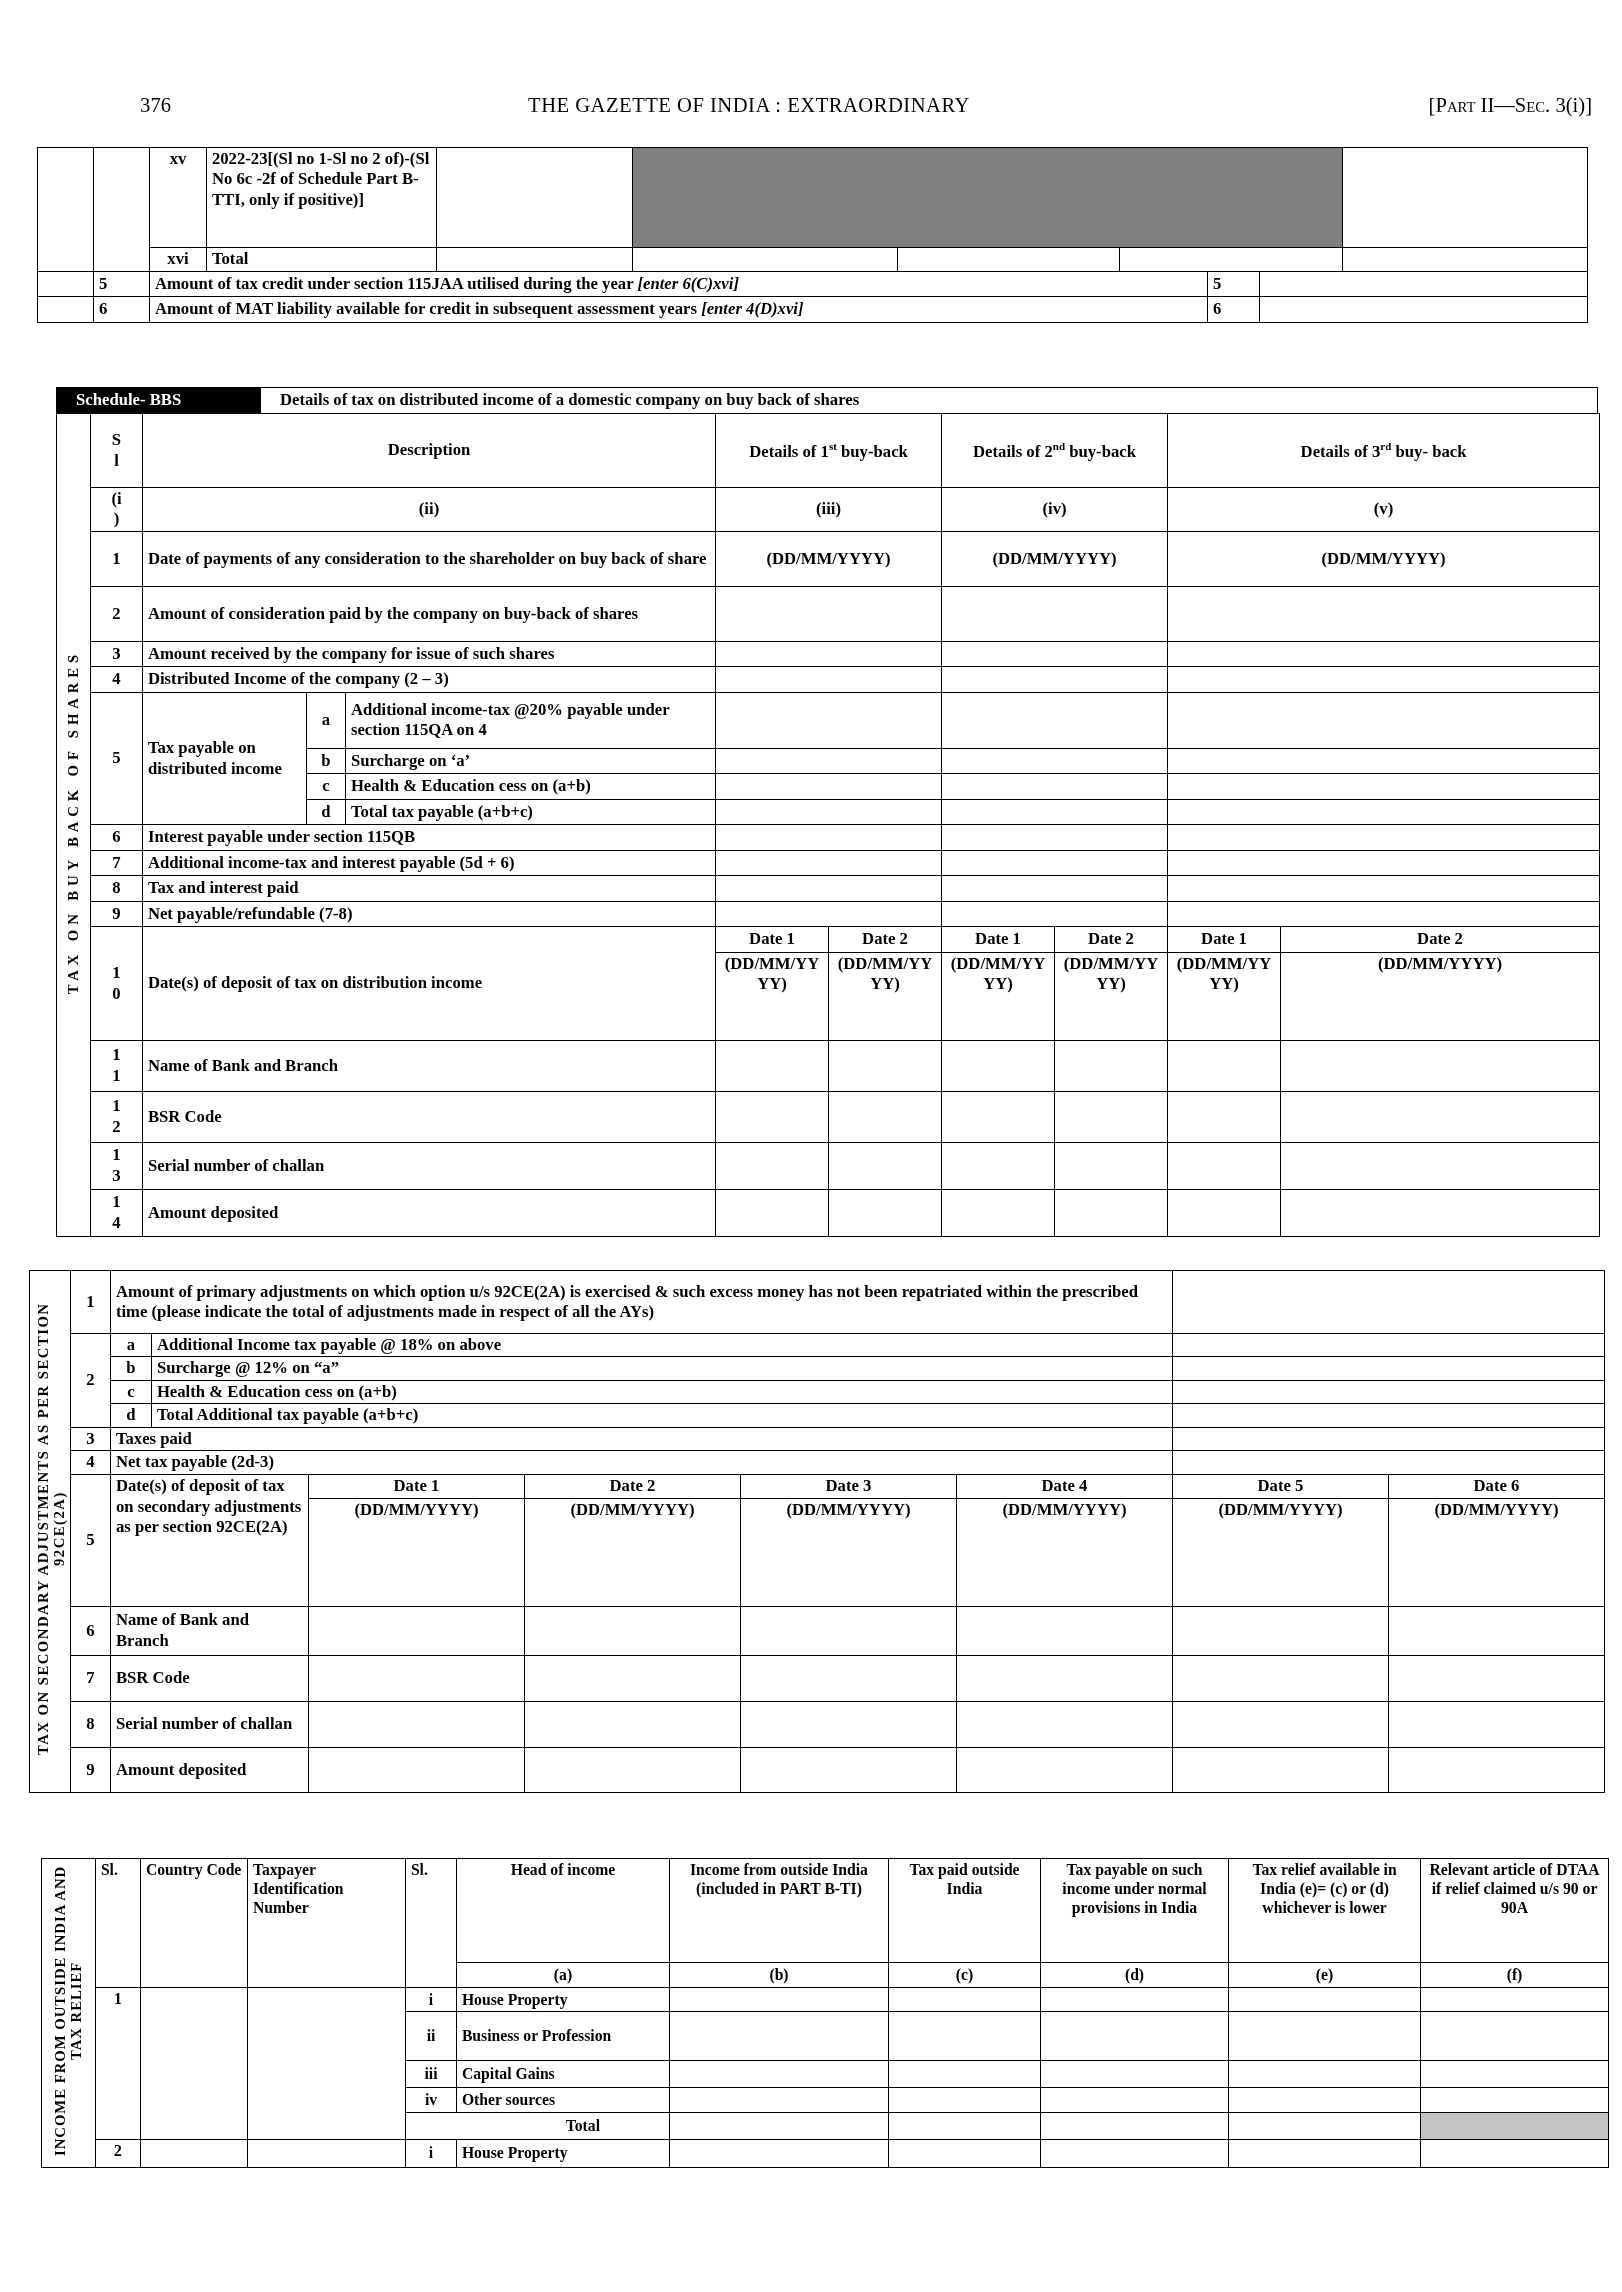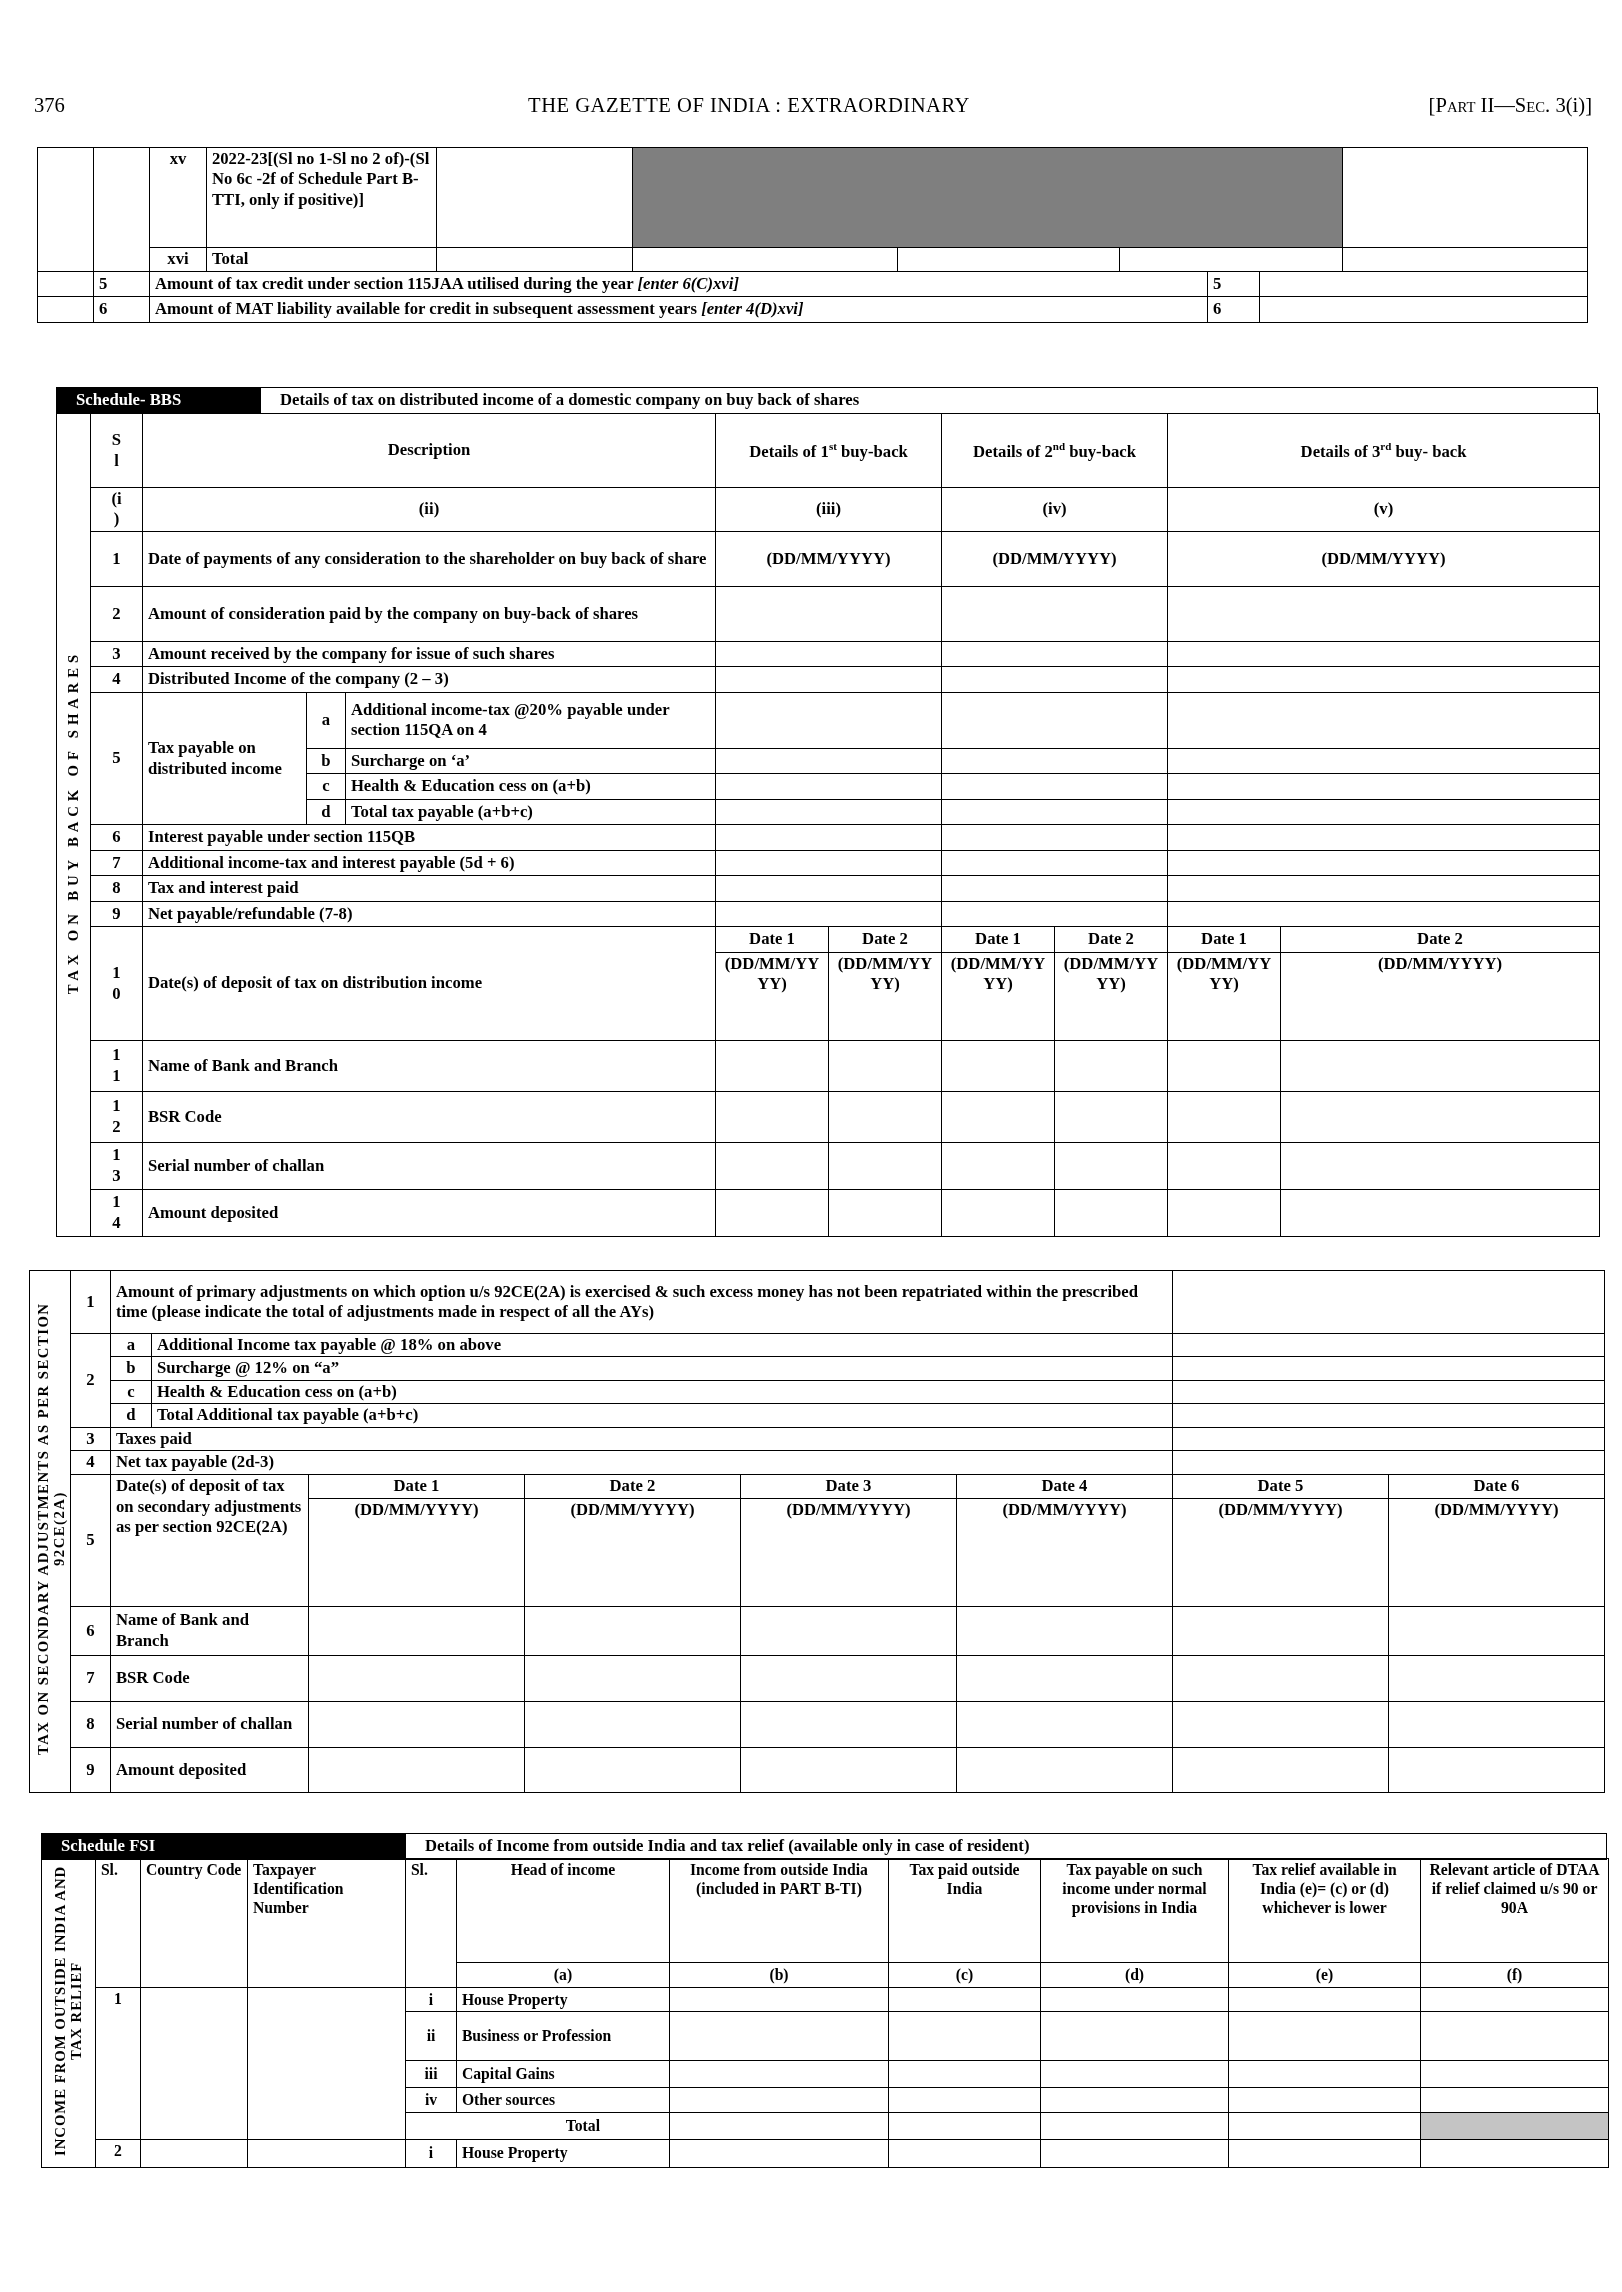--- a/index.html
+++ b/index.html
@@ -1,21 +1,21 @@
 <!DOCTYPE html>
 <html><head>
 <meta charset="utf-8">
 <style>
   html,body{margin:0;padding:0;background:#e8e8e8;}
   #page{position:relative;width:1622px;height:2293px;background:#ffffff;margin:0 auto;
         font-family:"Liberation Serif","DejaVu Serif",serif;color:#000;}
   
   #gz{position:absolute;left:34px;top:94px;width:1558px;display:flex;align-items:baseline;
       font-size:20.6px;font-weight:normal;}
-  #gz .pg{width:137px;}
+  #gz .pg{width:137px;text-align:right;}
   #gz .t{flex:1;text-align:center;letter-spacing:0.5px;}
   #gz .pt{width:265px;text-align:right;}
   #gz small{font-size:14.7px;}
   
   table.form{position:absolute;border-collapse:collapse;table-layout:fixed;}
   table.form td{border:1px solid #000;padding:1px 4.9px;vertical-align:middle;
         font-weight:bold;font-size:16.7px;line-height:1.22;overflow:hidden;}
   table.cap{position:absolute;border-collapse:collapse;table-layout:fixed;}
   table.cap td{border:1px solid #000;padding:1px 19px;font-weight:bold;font-size:16.7px;vertical-align:middle;overflow:hidden;}
   td.sched{background:#000;color:#fff;border:1px solid #000;}
@@ -402,32 +402,20 @@
       <td></td>
           <td></td>
       <td></td>
           <td></td>
       <td></td>
           <td></td>
     </tr>
   </tbody>
     </table>
 
-  <table class="cap" style="left:41px;top:1833px;width:1566px">
-    <colgroup>
-        <col style="width:364px">
-        <col>
-      </colgroup>
-    <tbody>
-        <tr style="height:25.5px">
-      <td class="sched">Schedule FSI</td>
-      <td>Details of Income from outside India and tax relief (available only in case of resident)</td>
-    </tr>
-  </tbody>
-    </table>
 
   <table class="form" id="t-fsi" style="left:41px;top:1858px;width:1566px">
     <colgroup>
       <col style="width:54px">
         <col style="width:45px">
         <col style="width:107px">
         <col style="width:158px">
         <col style="width:51px">
       <col style="width:213px">
         <col style="width:219px">

